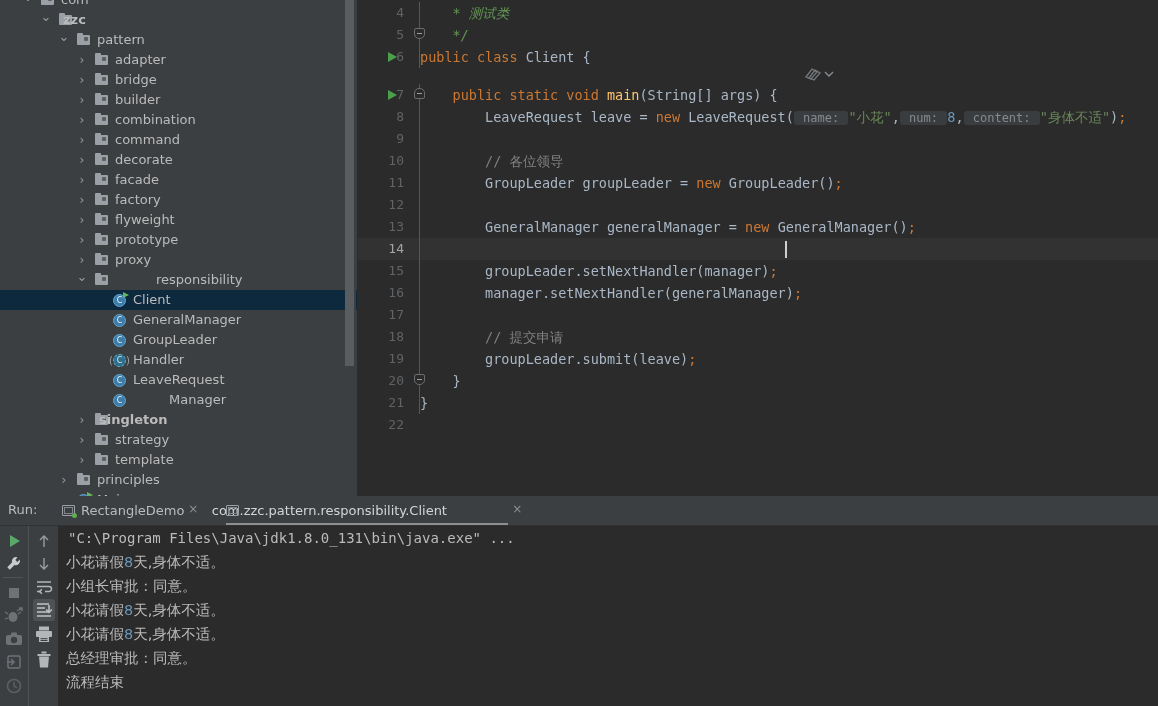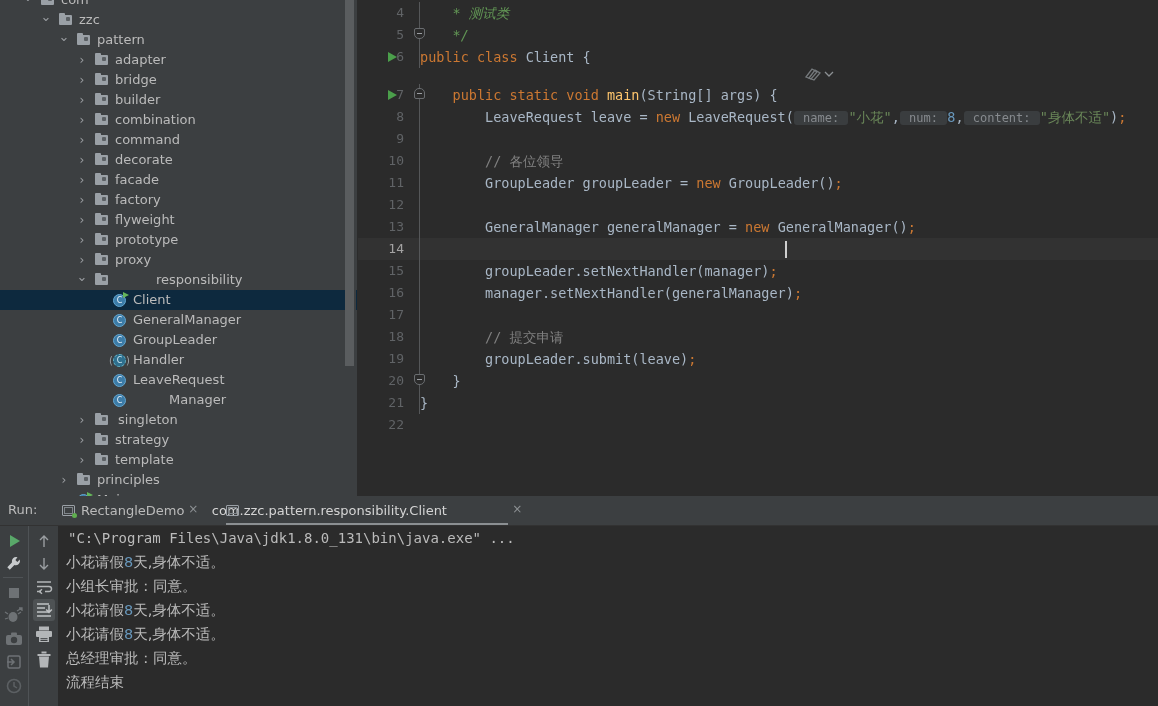--- a/index.html
+++ b/index.html
@@ -225,21 +225,21 @@
           <span class="ico" style="left: 40px;">
             <span class="folder-ic"></span>
           </span>
           <span class="lbl" style="left: 61px;">com</span>
         </div>
         <div class="tree-row" style="position: absolute; left: 0px; right: 0px; top: 10px;">
           <span class="chev" style="left: 40px; font-size: 13px; line-height: 14px;">⌄</span>
           <span class="ico" style="left: 58px;">
             <span class="folder-ic"></span>
           </span>
-          <span class="lbl" style="left: 79px;">zzc</span>
+          <span class="lbl" style="left: 63px; font-weight: bold;">zzc</span>
         </div>
         <div class="tree-row" style="position: absolute; left: 0px; right: 0px; top: 30px;">
           <span class="chev" style="left: 58px; font-size: 13px; line-height: 14px;">⌄</span>
           <span class="ico" style="left: 76px;">
             <span class="folder-ic"></span>
           </span>
           <span class="lbl" style="left: 97px;">pattern</span>
         </div>
         <div class="tree-row" style="position: absolute; left: 0px; right: 0px; top: 50px;">
           <span class="chev" style="left: 76px; font-size: 12px;">›</span>
@@ -359,21 +359,21 @@
           <span class="ico" style="left: 112px;">
             <span class="class-ic">C</span>
           </span>
           <span class="lbl" style="left: 133px; margin-left: 36px;">Manager</span>
         </div>
         <div class="tree-row" style="position: absolute; left: 0px; right: 0px; top: 410px;">
           <span class="chev" style="left: 76px; font-size: 12px;">›</span>
           <span class="ico" style="left: 94px;">
             <span class="folder-ic"></span>
           </span>
-          <span class="lbl" style="left: 118px;">singleton</span>
+          <span class="lbl" style="left: 99px; font-weight: bold;">singleton</span>
         </div>
         <div class="tree-row" style="position: absolute; left: 0px; right: 0px; top: 430px;">
           <span class="chev" style="left: 76px; font-size: 12px;">›</span>
           <span class="ico" style="left: 94px;">
             <span class="folder-ic"></span>
           </span>
           <span class="lbl" style="left: 115px;">strategy</span>
         </div>
         <div class="tree-row" style="position: absolute; left: 0px; right: 0px; top: 450px;">
           <span class="chev" style="left: 76px; font-size: 12px;">›</span>

